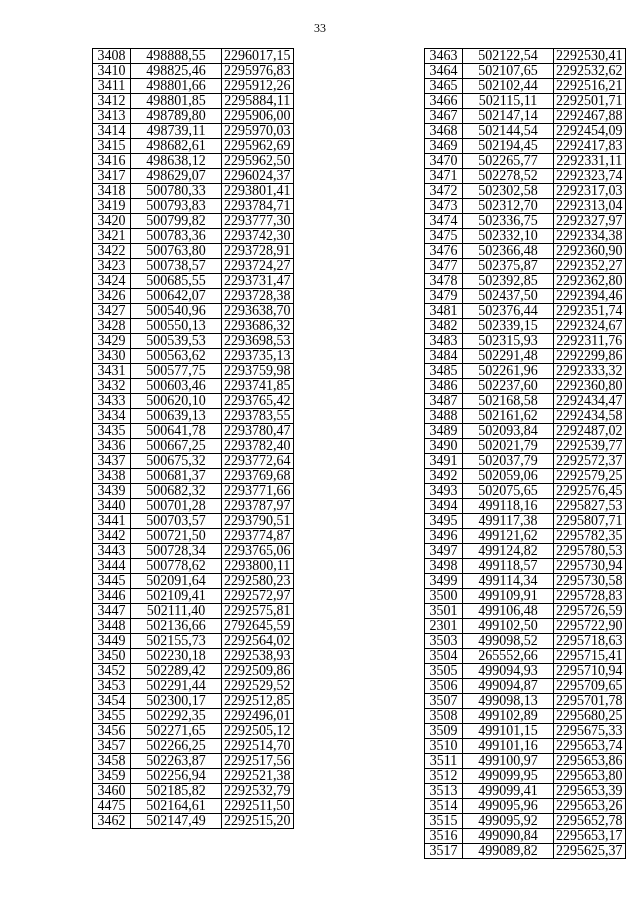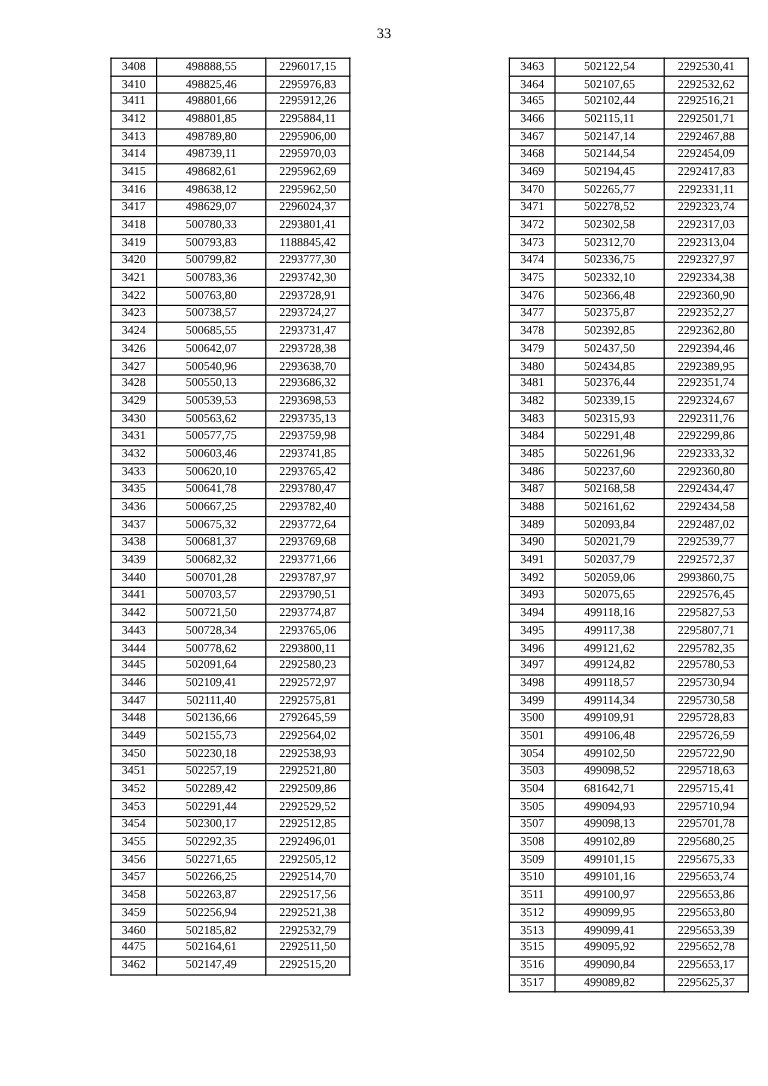--- a/index.html
+++ b/index.html
@@ -25,21 +25,21 @@
     top: 21px;
     left: 0;
     width: 100%;
     text-align: center;
     font-size: 12px;
   }
   table.coords {
     position: absolute;
     border-collapse: collapse;
     table-layout: fixed;
-    font-size: 10px;
+    font-size: 14px;
   }
   table.coords td {
     border: 1px solid #000000;
     text-align: center;
     vertical-align: middle;
     height: 13.7px;
     padding: 0 2px;
     white-space: nowrap;
     line-height: 1;
   }
@@ -109,21 +109,21 @@
           <td>2296024,37</td>
         </tr>
         <tr>
           <td>3418</td>
           <td>500780,33</td>
           <td>2293801,41</td>
         </tr>
         <tr>
           <td>3419</td>
           <td>500793,83</td>
-          <td>1188845,42</td>
+          <td>2293784,71</td>
         </tr>
         <tr>
           <td>3420</td>
           <td>500799,82</td>
           <td>2293777,30</td>
         </tr>
         <tr>
           <td>3421</td>
           <td>500783,36</td>
           <td>2293742,30</td>
@@ -177,20 +177,25 @@
           <td>3432</td>
           <td>500603,46</td>
           <td>2293741,85</td>
         </tr>
         <tr>
           <td>3433</td>
           <td>500620,10</td>
           <td>2293765,42</td>
         </tr>
         <tr>
+          <td>3434</td>
+          <td>500639,13</td>
+          <td>2293783,55</td>
+        </tr>
+        <tr>
           <td>3435</td>
           <td>500641,78</td>
           <td>2293780,47</td>
         </tr>
         <tr>
           <td>3436</td>
           <td>500667,25</td>
           <td>2293782,40</td>
         </tr>
         <tr>
@@ -255,25 +260,20 @@
         </tr>
         <tr>
           <td>3449</td>
           <td>502155,73</td>
           <td>2292564,02</td>
         </tr>
         <tr>
           <td>3450</td>
           <td>502230,18</td>
           <td>2292538,93</td>
-        </tr>
-        <tr>
-          <td>3451</td>
-          <td>502257,19</td>
-          <td>2292521,80</td>
         </tr>
         <tr>
           <td>3452</td>
           <td>502289,42</td>
           <td>2292509,86</td>
         </tr>
         <tr>
           <td>3453</td>
           <td>502291,44</td>
           <td>2292529,52</td>
@@ -412,25 +412,20 @@
           <td>3478</td>
           <td>502392,85</td>
           <td>2292362,80</td>
         </tr>
         <tr>
           <td>3479</td>
           <td>502437,50</td>
           <td>2292394,46</td>
         </tr>
         <tr>
-          <td>3480</td>
-          <td>502434,85</td>
-          <td>2292389,95</td>
-        </tr>
-        <tr>
           <td>3481</td>
           <td>502376,44</td>
           <td>2292351,74</td>
         </tr>
         <tr>
           <td>3482</td>
           <td>502339,15</td>
           <td>2292324,67</td>
         </tr>
         <tr>
@@ -474,21 +469,21 @@
           <td>2292539,77</td>
         </tr>
         <tr>
           <td>3491</td>
           <td>502037,79</td>
           <td>2292572,37</td>
         </tr>
         <tr>
           <td>3492</td>
           <td>502059,06</td>
-          <td>2993860,75</td>
+          <td>2292579,25</td>
         </tr>
         <tr>
           <td>3493</td>
           <td>502075,65</td>
           <td>2292576,45</td>
         </tr>
         <tr>
           <td>3494</td>
           <td>499118,16</td>
           <td>2295827,53</td>
@@ -522,40 +517,45 @@
           <td>3500</td>
           <td>499109,91</td>
           <td>2295728,83</td>
         </tr>
         <tr>
           <td>3501</td>
           <td>499106,48</td>
           <td>2295726,59</td>
         </tr>
         <tr>
-          <td>3054</td>
+          <td>2301</td>
           <td>499102,50</td>
           <td>2295722,90</td>
         </tr>
         <tr>
           <td>3503</td>
           <td>499098,52</td>
           <td>2295718,63</td>
         </tr>
         <tr>
           <td>3504</td>
-          <td>681642,71</td>
+          <td>265552,66</td>
           <td>2295715,41</td>
         </tr>
         <tr>
           <td>3505</td>
           <td>499094,93</td>
           <td>2295710,94</td>
         </tr>
         <tr>
+          <td>3506</td>
+          <td>499094,87</td>
+          <td>2295709,65</td>
+        </tr>
+        <tr>
           <td>3507</td>
           <td>499098,13</td>
           <td>2295701,78</td>
         </tr>
         <tr>
           <td>3508</td>
           <td>499102,89</td>
           <td>2295680,25</td>
         </tr>
         <tr>
@@ -575,20 +575,25 @@
         </tr>
         <tr>
           <td>3512</td>
           <td>499099,95</td>
           <td>2295653,80</td>
         </tr>
         <tr>
           <td>3513</td>
           <td>499099,41</td>
           <td>2295653,39</td>
+        </tr>
+        <tr>
+          <td>3514</td>
+          <td>499095,96</td>
+          <td>2295653,26</td>
         </tr>
         <tr>
           <td>3515</td>
           <td>499095,92</td>
           <td>2295652,78</td>
         </tr>
         <tr>
           <td>3516</td>
           <td>499090,84</td>
           <td>2295653,17</td>

